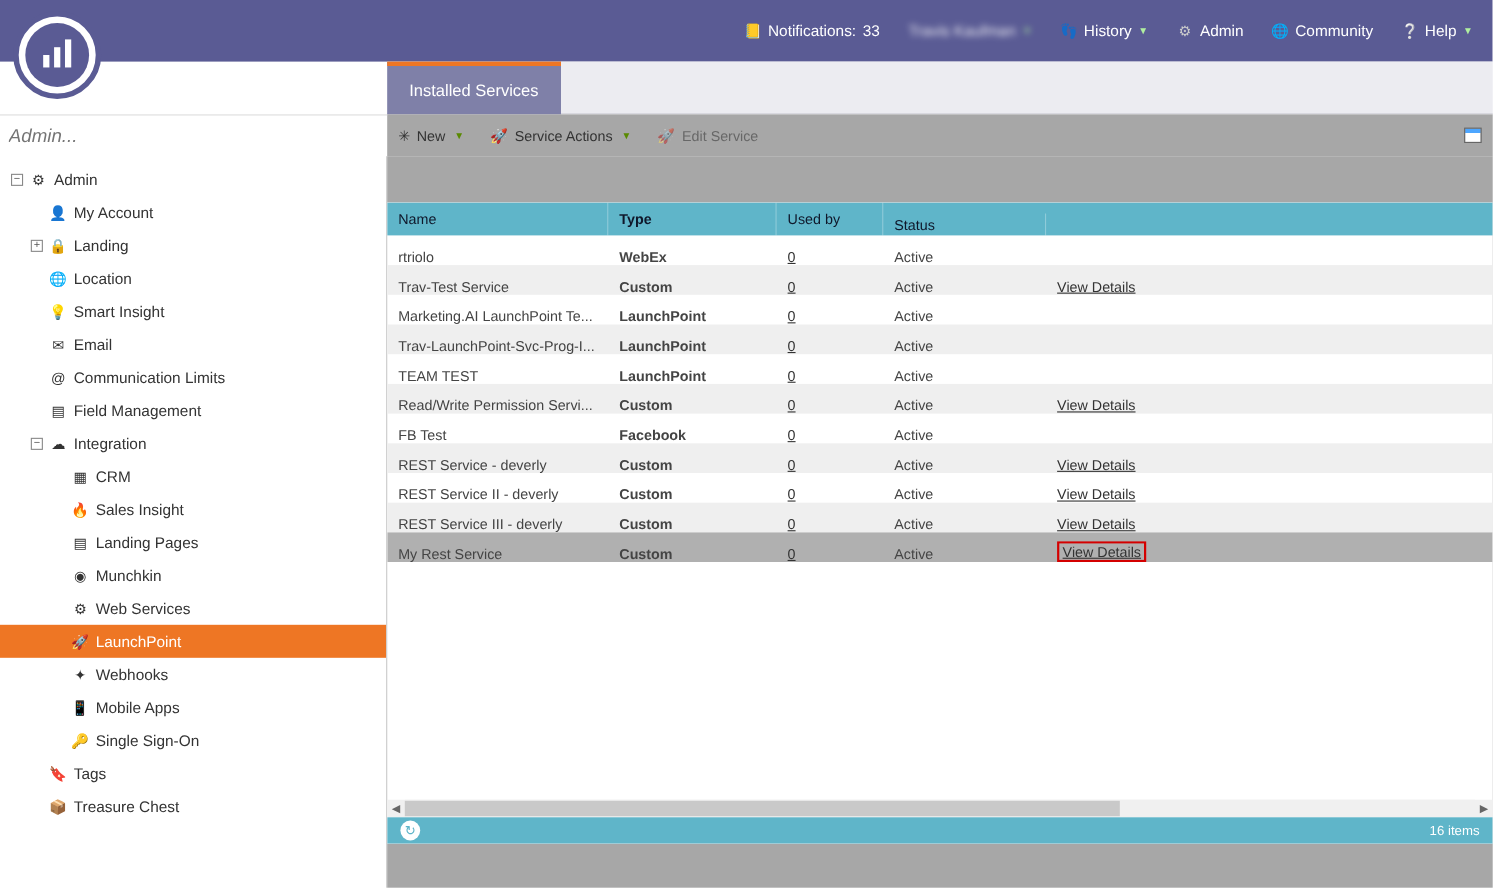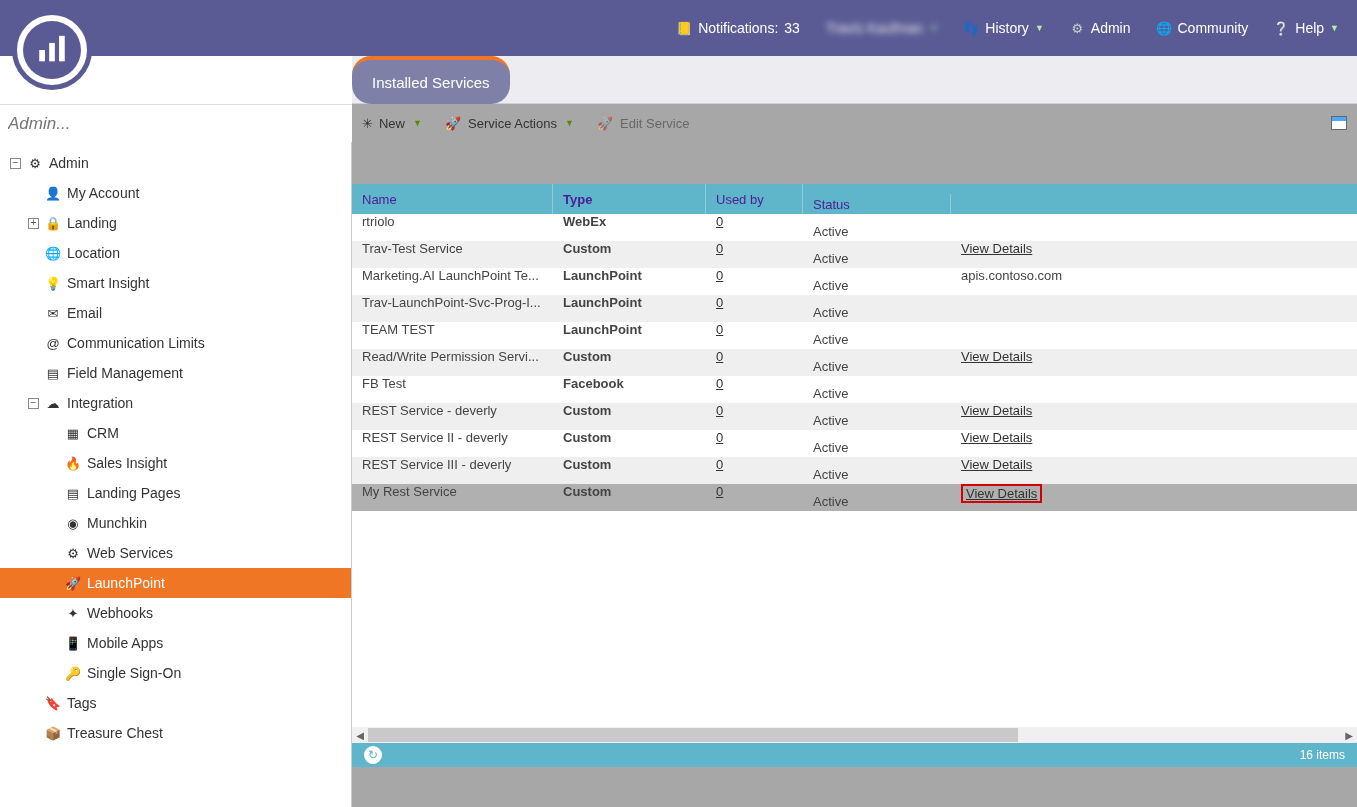--- a/index.html
+++ b/index.html
@@ -22,21 +22,21 @@
   .logo{width:80px;height:80px;border-radius:50%;background:#fff;border:5px solid var(--purple);display:flex;align-items:center;justify-content:center;position:relative;top:10px;left:4px;z-index:10;}
   .logo-inner{width:58px;height:58px;border-radius:50%;background:var(--purple);display:flex;align-items:center;justify-content:center;}
   .logo-inner svg{width:34px;height:34px;}
   .top-menu{flex:1;display:flex;justify-content:flex-end;align-items:center;height:56px;padding-right:18px;gap:26px;font-size:14px;}
   .top-item{display:flex;align-items:center;gap:6px;cursor:pointer;white-space:nowrap;}
   .top-item .caret{font-size:9px;color:#b0f0a0;}
   .top-icon{width:15px;height:15px;display:inline-flex;align-items:center;justify-content:center;font-size:13px;}
   .blurred{filter:blur(3px);opacity:.85;}
   
   .tab-strip{position:absolute;left:352px;top:56px;right:0;height:48px;background:var(--light-grey);display:flex;border-bottom:1px solid #d0d0d8;}
-  .tab{height:48px;padding:0 20px 0 20px;display:flex;align-items:center;color:#fff;background:#7f80a8;font-size:15px;position:relative;cursor:pointer;border-top:4px solid var(--orange);border-radius:19px;}
+  .tab{height:48px;padding:0 20px 0 20px;display:flex;align-items:center;color:#fff;background:#7f80a8;font-size:15px;position:relative;cursor:pointer;border-top:4px solid var(--orange);}
   
   .toolbar{position:absolute;left:352px;top:104px;right:0;height:38px;background:var(--grey-bg);display:flex;align-items:center;padding:0 10px;gap:24px;color:#333;}
   .tool-btn{display:flex;align-items:center;gap:6px;cursor:pointer;font-size:13px;color:#333;}
   .tool-btn.disabled{opacity:.55;cursor:default;}
   .tool-caret{font-size:9px;color:#5a8a00;margin-left:2px;}
   .toolbar .spacer{flex:1;}
   .view-icon{width:16px;height:14px;background:linear-gradient(#4da6ff 0 30%, #fff 30% 100%);border:1px solid #666;}
   
   .search{position:absolute;left:0;top:104px;width:352px;height:38px;border-top:1px solid #ddd;display:flex;align-items:center;padding:0 6px;}
   .search input{border:none;outline:none;width:100%;font-size:17px;font-style:italic;color:#999;}
@@ -46,24 +46,24 @@
   .tree-row{display:flex;align-items:center;height:30px;padding-left:10px;gap:6px;cursor:pointer;color:#333;font-size:14px;}
   .tree-row.lvl1{padding-left:28px;}
   .tree-row.lvl2{padding-left:48px;}
   .tree-row.selected{background:var(--orange);color:#fff;}
   .tree-row .expander{width:11px;height:11px;border:1px solid #888;display:flex;align-items:center;justify-content:center;font-size:10px;line-height:1;color:#555;}
   .tree-row .expander.blank{border:none;}
   .tree-row .tree-icon{width:16px;height:16px;display:inline-flex;align-items:center;justify-content:center;font-size:13px;}
   
   .main{position:absolute;left:352px;top:142px;right:0;bottom:0;background:var(--grey-bg);padding:18px 0 0 0;}
   .grid{position:absolute;left:0;right:0;top:42px;bottom:40px;background:#fff;overflow:hidden;}
-  .grid-head{display:flex;height:30px;background:var(--blue-header);color:#4c1d95;font-size:13px;text-align:center;}
+  .grid-head{display:flex;height:30px;background:var(--blue-header);color:#0f172a;font-size:13px;text-align:center;}
   .grid-head div{display:flex;align-items:center;padding-left:10px;border-right:1px solid rgba(255,255,255,.3);}
   .grid-body{overflow:auto;}
-  .grid-row{display:flex;height:27px;align-items:flex-start;font-size:13px;}
+  .grid-row{display:flex;height:27px;align-items:flex-end;font-size:13px;}
   .grid-row.alt{background:var(--row-alt);}
   .grid-row.selected{background:var(--row-selected);}
   .grid-row div{padding-left:10px;overflow:hidden;text-overflow:ellipsis;white-space:nowrap;}
   .col-name{width:201px;} .col-type{width:153px;font-weight:bold;} .col-used{width:97px;} .col-status{width:148px;margin-top:10px;} .col-details{flex:1;}
   .link{color:#333;text-decoration:underline;cursor:pointer;}
   .highlight-box{display:inline-block;border:2px solid #d40000;padding:0 3px;}
   .cursor-icon{position:absolute;left:1004px;top:510px;font-size:16px;pointer-events:none;}
   
   .hscroll{position:absolute;left:0;right:0;bottom:24px;height:16px;background:#f0f0f0;display:flex;align-items:center;}
   .hscroll .arrow{width:16px;height:16px;display:flex;align-items:center;justify-content:center;color:#666;font-size:10px;cursor:pointer;}
@@ -276,21 +276,20 @@
           <div class="col-type">Custom</div>
           <div class="col-used"><span class="link">0</span></div>
           <div class="col-status">Active</div>
           <div class="col-details"><span class="link">View Details</span></div>
         </div>
         <div class="grid-row">
           <div class="col-name">Marketing.AI LaunchPoint Te...</div>
           <div class="col-type">LaunchPoint</div>
           <div class="col-used"><span class="link">0</span></div>
           <div class="col-status">Active</div>
-          <div class="col-details">apis.contoso.com</div>
         </div>
         <div class="grid-row alt">
           <div class="col-name">Trav-LaunchPoint-Svc-Prog-I...</div>
           <div class="col-type">LaunchPoint</div>
           <div class="col-used"><span class="link">0</span></div>
           <div class="col-status">Active</div>
           <div class="col-details"></div>
         </div>
         <div class="grid-row">
           <div class="col-name">TEAM TEST</div>

